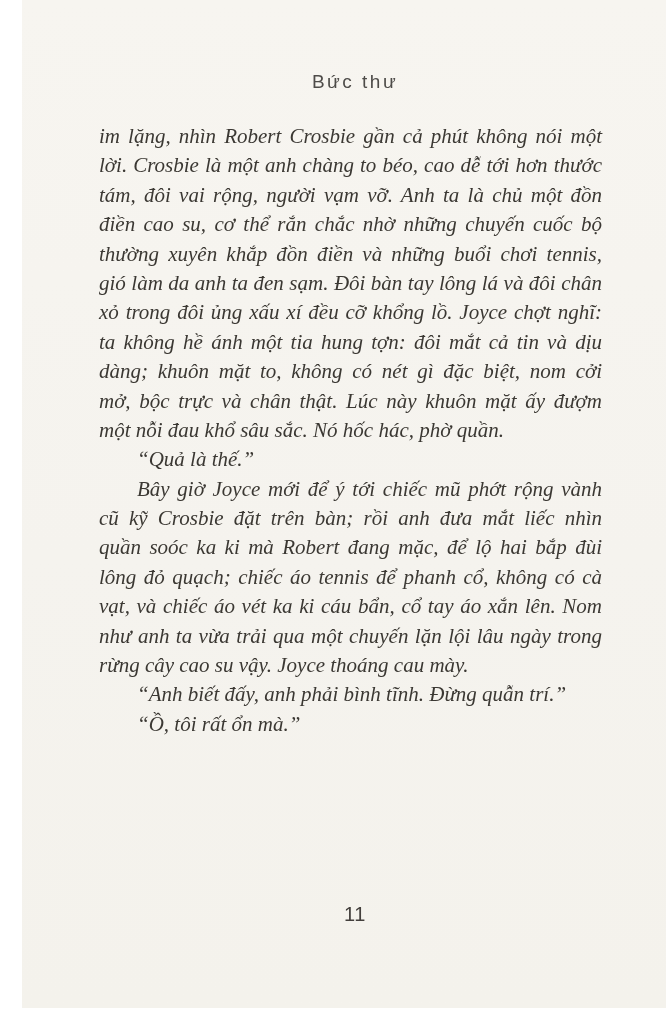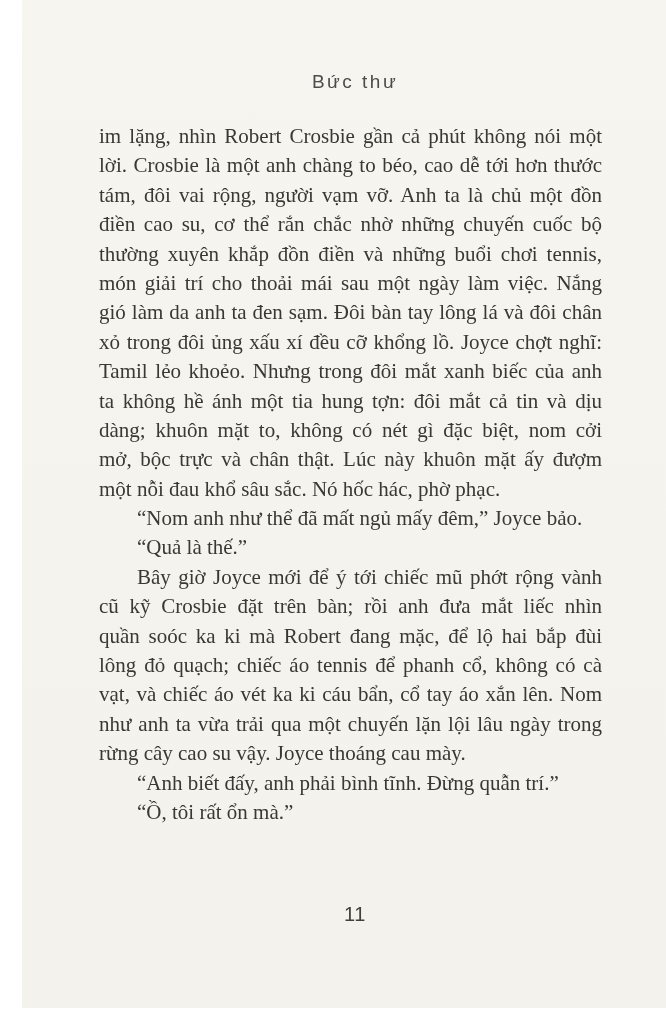--- a/index.html
+++ b/index.html
@@ -22,21 +22,21 @@
   }
   .body-text{
     position:absolute;top:122px;left:77px;width:503px;
     font-size:21px;line-height:29.4px;
     color:#3b3833;
   }
   .line{
     text-align:justify;
     text-align-last:justify;
     white-space:normal;
-    height:29.4px;overflow:visible;
+    height:29.4px;overflow:visible;font-style:italic;
   }
   .line.end{text-align-last:left;}
   .line.indent{text-indent:38px;}
   .page-number{
     position:absolute;top:901px;left:0;width:100%;
     text-align:center;
     font-family:"Liberation Sans","DejaVu Sans",sans-serif;
     font-size:20px;line-height:26px;
     color:#433f3c;
     letter-spacing:0.5px;
@@ -47,29 +47,26 @@
 
 <div class="page">
   <div class="running-header">Bức thư</div>
 
   <div class="body-text">
       <div class="line">im lặng, nhìn Robert Crosbie gần cả phút không nói một</div>
       <div class="line">lời. Crosbie là một anh chàng to béo, cao dễ tới hơn thước</div>
       <div class="line">tám, đôi vai rộng, người vạm vỡ. Anh ta là chủ một đồn</div>
       <div class="line">điền cao su, cơ thể rắn chắc nhờ những chuyến cuốc bộ</div>
       <div class="line">thường xuyên khắp đồn điền và những buổi chơi tennis,</div>
-      <div class="line">món giải trí cho thoải mái sau một ngày làm việc. Nắng</div>
       <div class="line">gió làm da anh ta đen sạm. Đôi bàn tay lông lá và đôi chân</div>
       <div class="line">xỏ trong đôi ủng xấu xí đều cỡ khổng lồ. Joyce chợt nghĩ:</div>
-      <div class="line">Tamil lẻo khoẻo. Nhưng trong đôi mắt xanh biếc của anh</div>
       <div class="line">ta không hề ánh một tia hung tợn: đôi mắt cả tin và dịu</div>
       <div class="line">dàng; khuôn mặt to, không có nét gì đặc biệt, nom cởi</div>
       <div class="line">mở, bộc trực và chân thật. Lúc này khuôn mặt ấy đượm</div>
-      <div class="line end">một nỗi đau khổ sâu sắc. Nó hốc hác, phờ phạc.</div>
-      <div class="line indent end">“Nom anh như thể đã mất ngủ mấy đêm,” Joyce bảo.</div>
+      <div class="line end">một nỗi đau khổ sâu sắc. Nó hốc hác, phờ quần.</div>
       <div class="line indent end">“Quả là thế.”</div>
       <div class="line indent">Bây giờ Joyce mới để ý tới chiếc mũ phớt rộng vành</div>
       <div class="line">cũ kỹ Crosbie đặt trên bàn; rồi anh đưa mắt liếc nhìn</div>
       <div class="line">quần soóc ka ki mà Robert đang mặc, để lộ hai bắp đùi</div>
       <div class="line">lông đỏ quạch; chiếc áo tennis để phanh cổ, không có cà</div>
       <div class="line">vạt, và chiếc áo vét ka ki cáu bẩn, cổ tay áo xắn lên. Nom</div>
       <div class="line">như anh ta vừa trải qua một chuyến lặn lội lâu ngày trong</div>
       <div class="line end">rừng cây cao su vậy. Joyce thoáng cau mày.</div>
       <div class="line indent end">“Anh biết đấy, anh phải bình tĩnh. Đừng quẫn trí.”</div>
       <div class="line indent end">“Ồ, tôi rất ổn mà.”</div>

